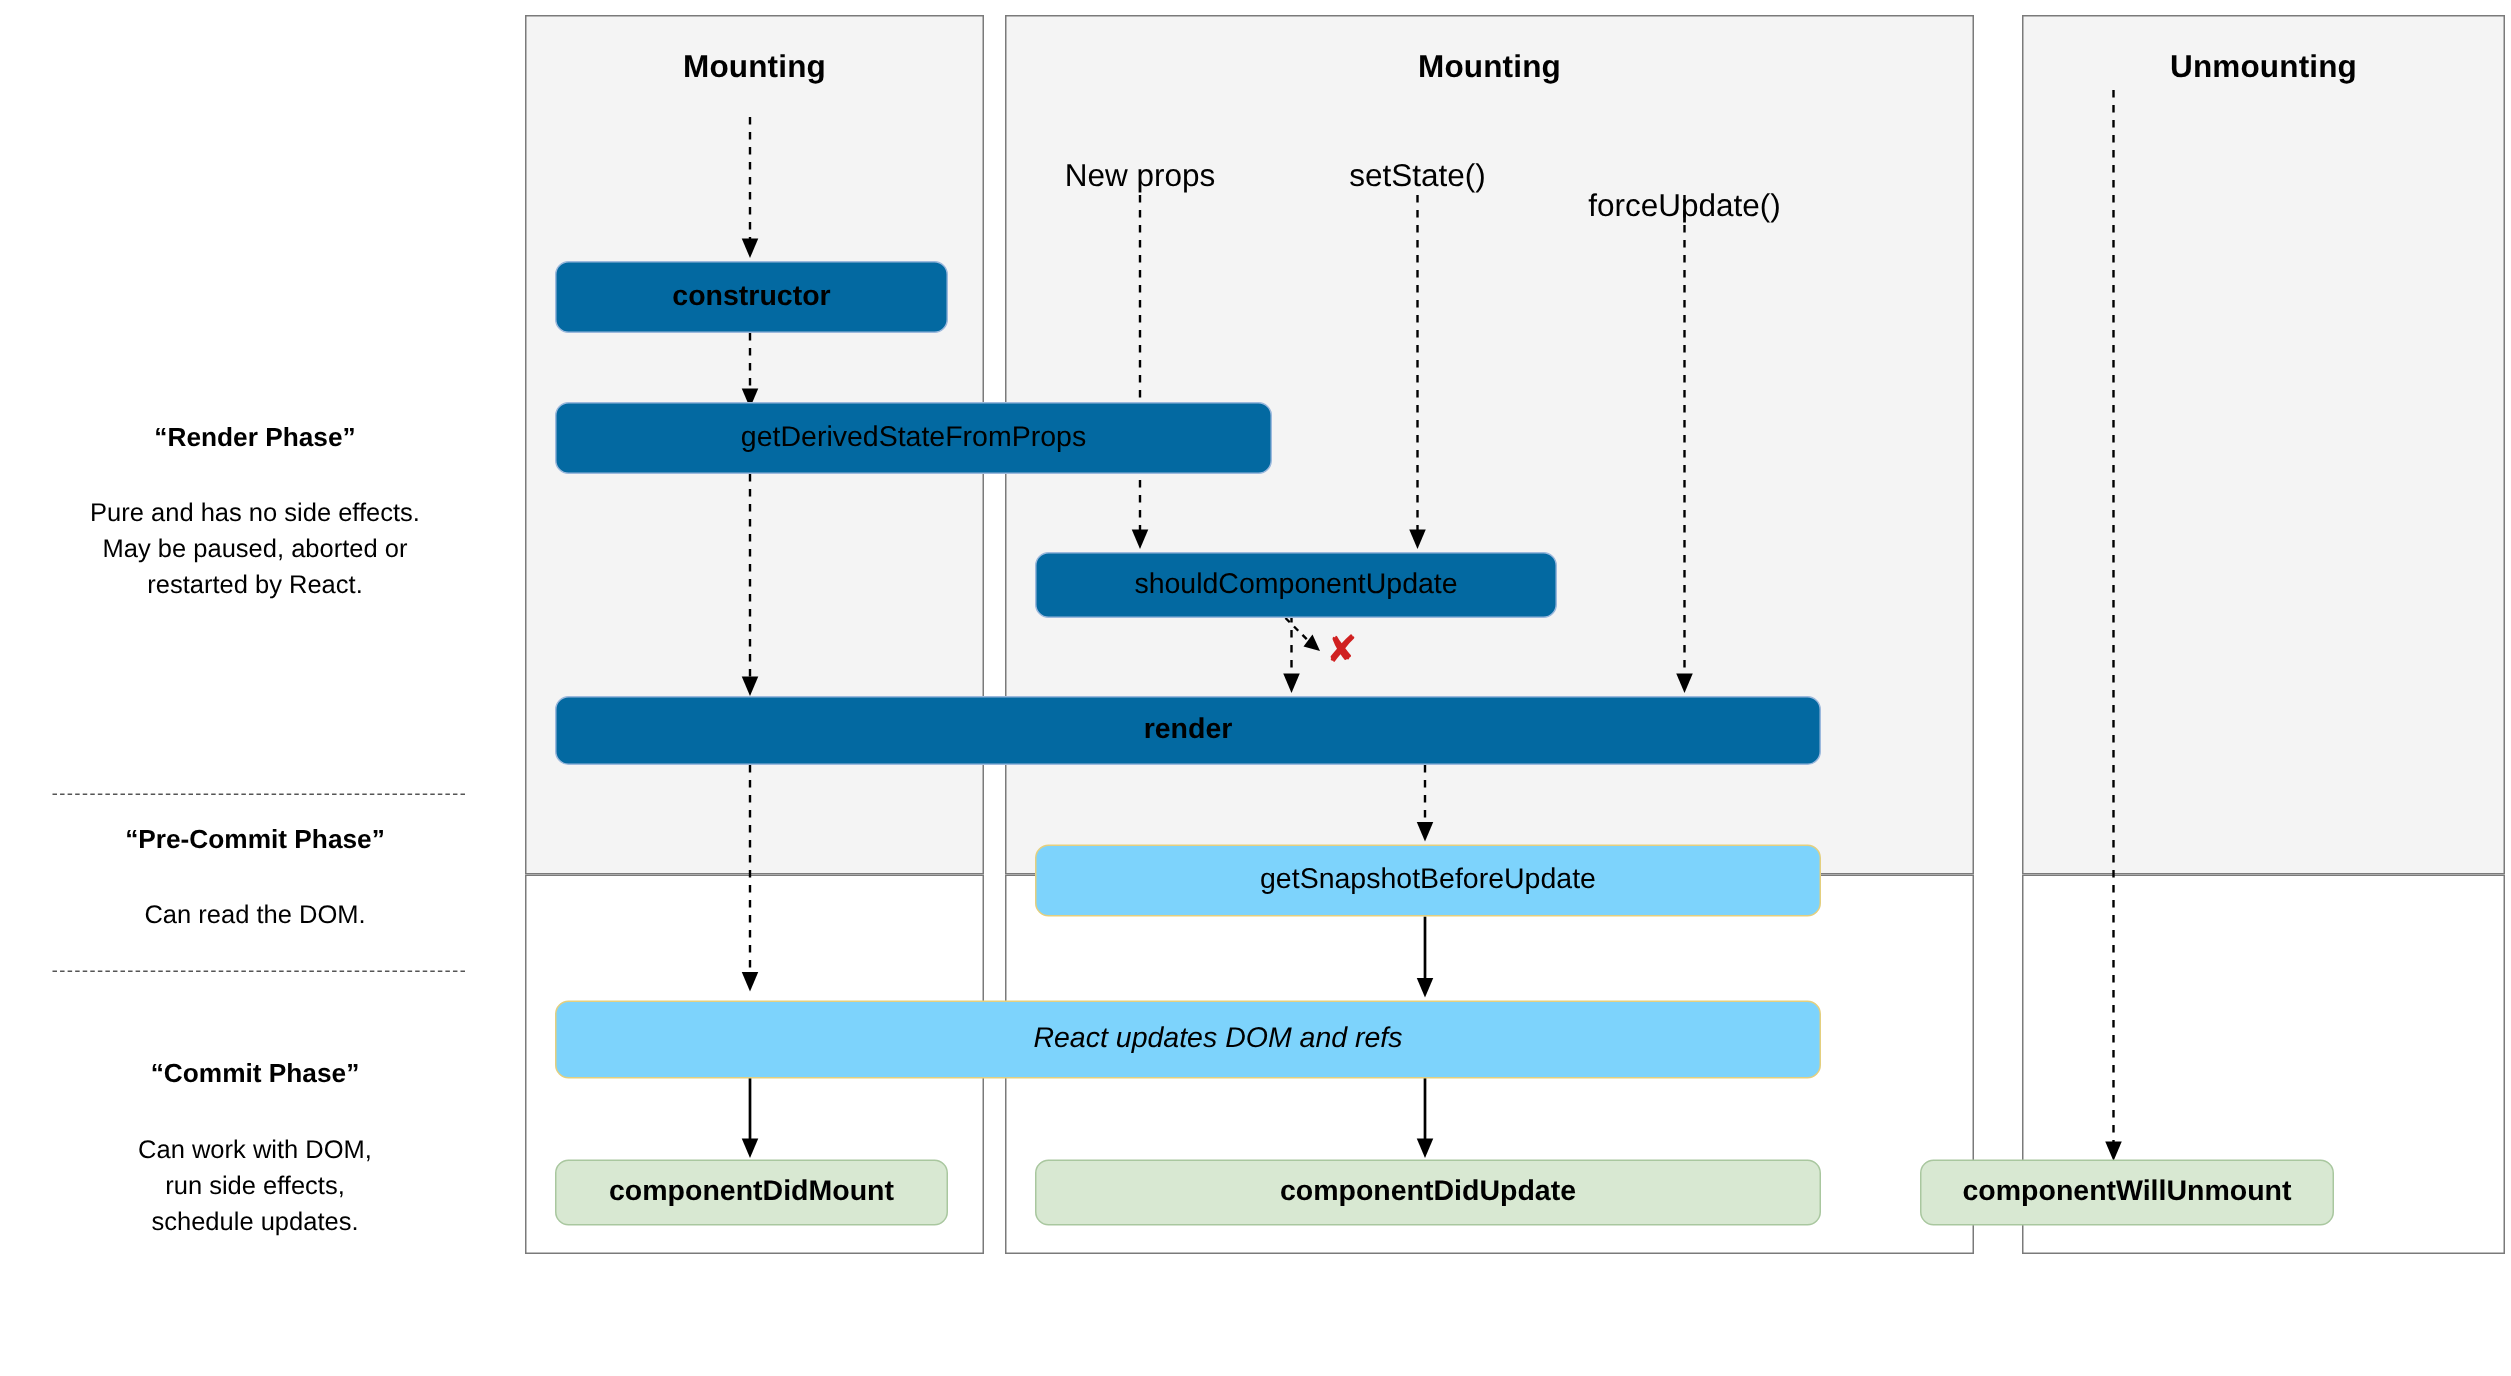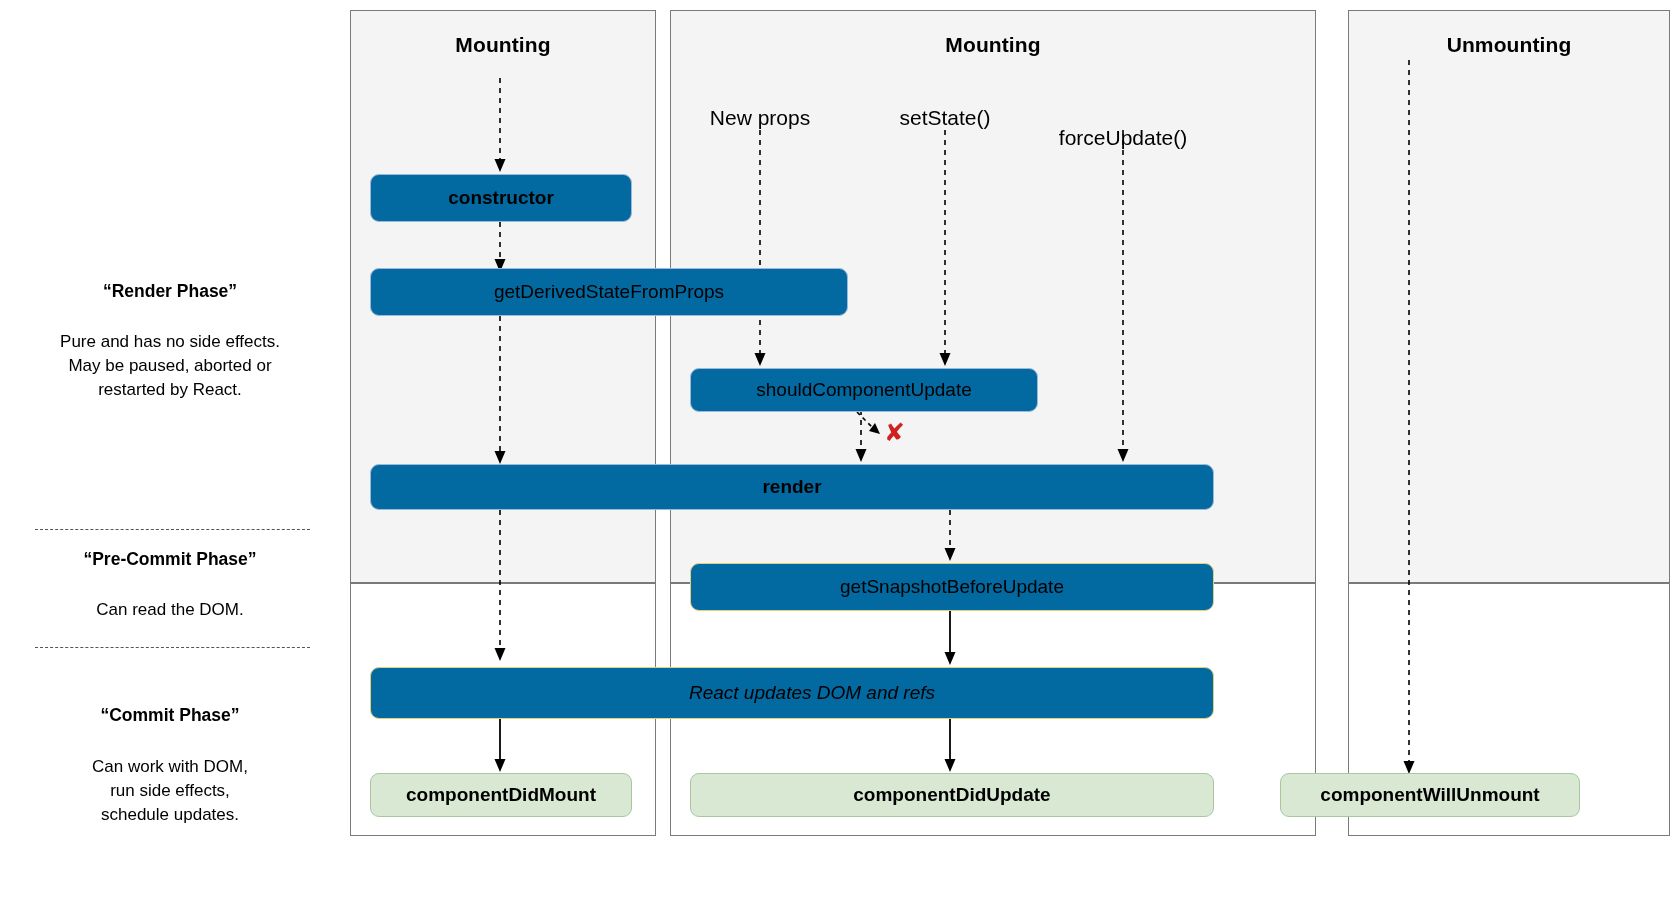--- a/index.html
+++ b/index.html
@@ -43,21 +43,21 @@
   .lbox{
     position:absolute;
     box-sizing:border-box;
     border-radius:9px;
     display:flex;align-items:center;justify-content:center;
     text-align:center;
     font-size:19px;
     line-height:1.1;
   }
   .lbox.blue{background:#0369a1;border:1.4px solid #9cb9dd;}
-  .lbox.yellow{background:#0369a1;border:1.4px solid #e4cf7e;}
+  .lbox.yellow{background:#7dd3fc;border:1.4px solid #e4cf7e;}
   .lbox.green{background:#d8e8d2;border:1.4px solid #a9c79f;}
   .lbox.bold{font-weight:bold;}
   .lbox.italic{font-style:italic;padding-left:40px;}
 
   
   .entry-label{
     position:absolute;font-size:21px;
     text-align:center;white-space:nowrap;
   }
 
@@ -218,15 +218,15 @@
   <div class="lbox blue bold" style="left:370px;top:464px;width:844px;height:46px;">render</div>
 
   <div class="lbox yellow" style="left:690px;top:563px;width:524px;height:48px;">getSnapshotBeforeUpdate</div>
 
   <div class="lbox yellow italic" style="left:370px;top:667px;width:844px;height:52px;">React updates DOM and refs</div>
 
   <div class="lbox green bold" style="left:370px;top:773px;width:262px;height:44px;">componentDidMount</div>
 
   <div class="lbox green bold" style="left:690px;top:773px;width:524px;height:44px;">componentDidUpdate</div>
 
-  <div class="lbox green bold" style="left:1280px;top:773px;width:300px;height:44px;">componentWillUnmount</div>
+  <div class="lbox green bold" style="left:1280px;top:773px;width:276px;height:44px;">componentWillUnmount</div>
 
 </div>
 
 </body></html>

